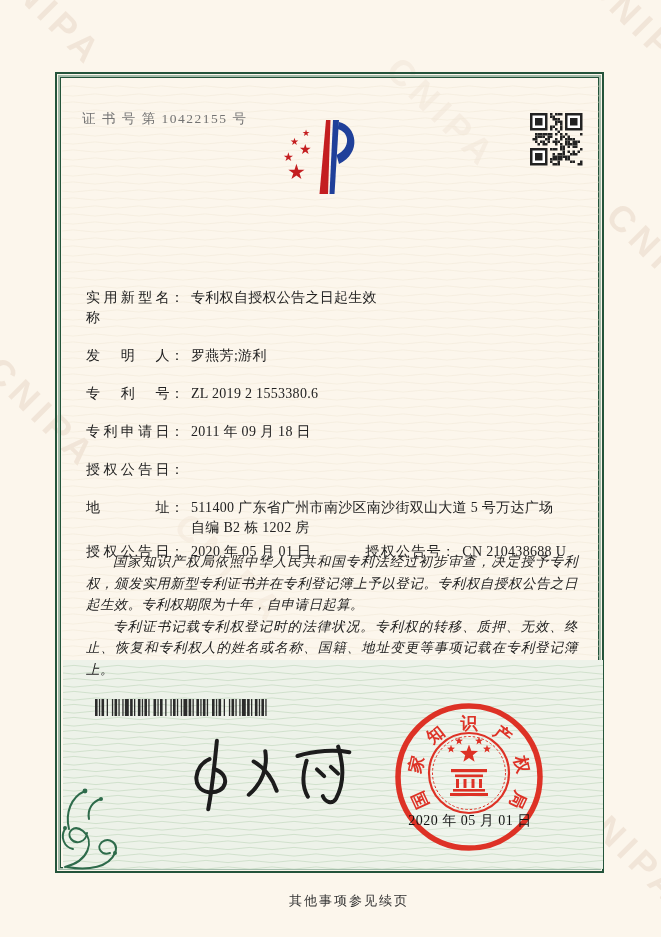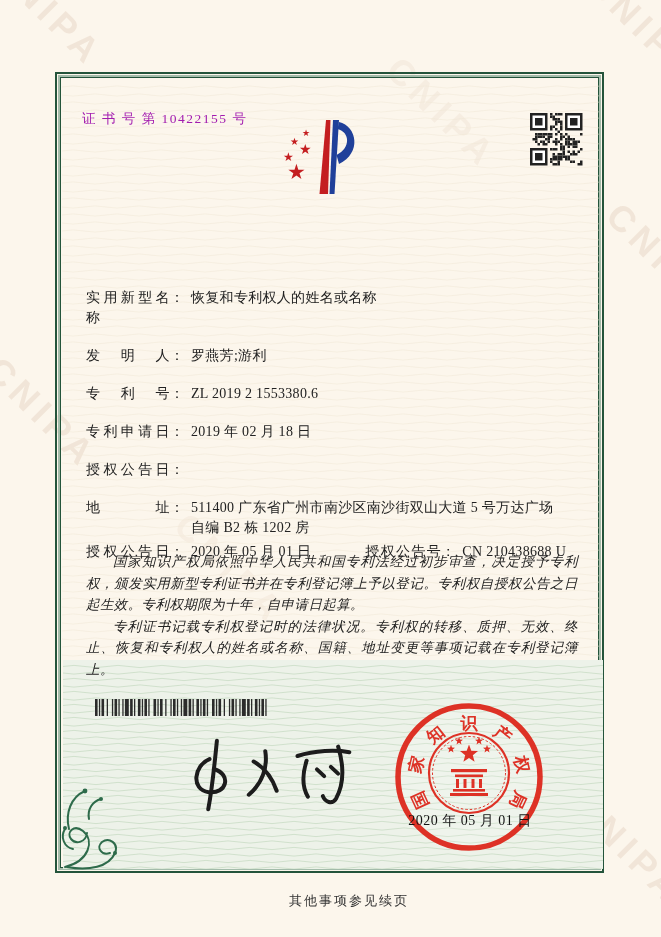--- a/index.html
+++ b/index.html
@@ -16,21 +16,21 @@
   .frame .mid{position:absolute;inset:1px;border:2px solid #a3bcaa;}
   .frame .inner{position:absolute;inset:3px;border:1px solid #24543b;}
   
   .waves-top{position:absolute;left:62px;top:79px;z-index:0;opacity:.65;}
   .band{position:absolute;left:63px;top:660px;width:540px;height:209px;
         background:#edf2e9;z-index:0;}
   .band svg{position:absolute;left:0;top:0;}
   .flourish{position:absolute;left:59px;top:783px;z-index:2;}
   
   .certno{position:absolute;left:82px;top:110px;font-size:13.5px;letter-spacing:1.5px;
-          color:#a21caf;z-index:2;}
+          color:#737373;z-index:2;}
   .qr{position:absolute;left:529px;top:112px;z-index:2;}
   .logo-svg{position:absolute;left:316px;top:118px;z-index:2;}
   .logo-star{position:absolute;color:#c41e20;z-index:2;line-height:1;}
   .title{position:absolute;left:0;right:0;top:202px;text-align:center;
          font-size:31px;font-weight:bold;letter-spacing:11px;color:#151515;z-index:2;}
   
   .fields{position:absolute;left:86px;top:288px;width:500px;font-size:14px;z-index:2;}
   .frow{display:flex;line-height:20px;margin-bottom:18px;}
   .flabel{display:inline-block;width:84px;text-align:justify;text-align-last:justify;
           letter-spacing:.5px;flex:none;}
@@ -345,36 +345,36 @@
   <span class="logo-star" style="left:299px;top:143px;font-size:14px">★</span>
   <span class="logo-star" style="left:283px;top:151px;font-size:12px">★</span>
   <span class="logo-star" style="left:290px;top:137px;font-size:10px">★</span>
   <span class="logo-star" style="left:302px;top:129px;font-size:9px">★</span>
 
 
   <div class="fields">
     <div class="frow">
       <span class="flabel">实用新型名称</span>
       <span class="fcolon">：</span>
-      <span class="fvalue">恢复和专利权人的姓名或名称</span>
+      <span class="fvalue">专利权自授权公告之日起生效</span>
     </div>
     <div class="frow">
       <span class="flabel">发明人</span>
       <span class="fcolon">：</span>
       <span class="fvalue">罗燕芳;游利</span>
     </div>
     <div class="frow">
       <span class="flabel">专利号</span>
       <span class="fcolon">：</span>
       <span class="fvalue">ZL 2019 2 1553380.6</span>
     </div>
     <div class="frow">
       <span class="flabel">专利申请日</span>
       <span class="fcolon">：</span>
-      <span class="fvalue">2019 年 02 月 18 日</span>
+      <span class="fvalue">2011 年 09 月 18 日</span>
     </div>
     <div class="frow">
       <span class="flabel">授权公告日</span>
       <span class="fcolon">：</span>
     </div>
     <div class="frow addr">
       <span class="flabel">地址</span>
       <span class="fcolon">：</span>
       <span class="fvalue">
         <span>511400 广东省广州市南沙区南沙街双山大道 5 号万达广场</span><br>

